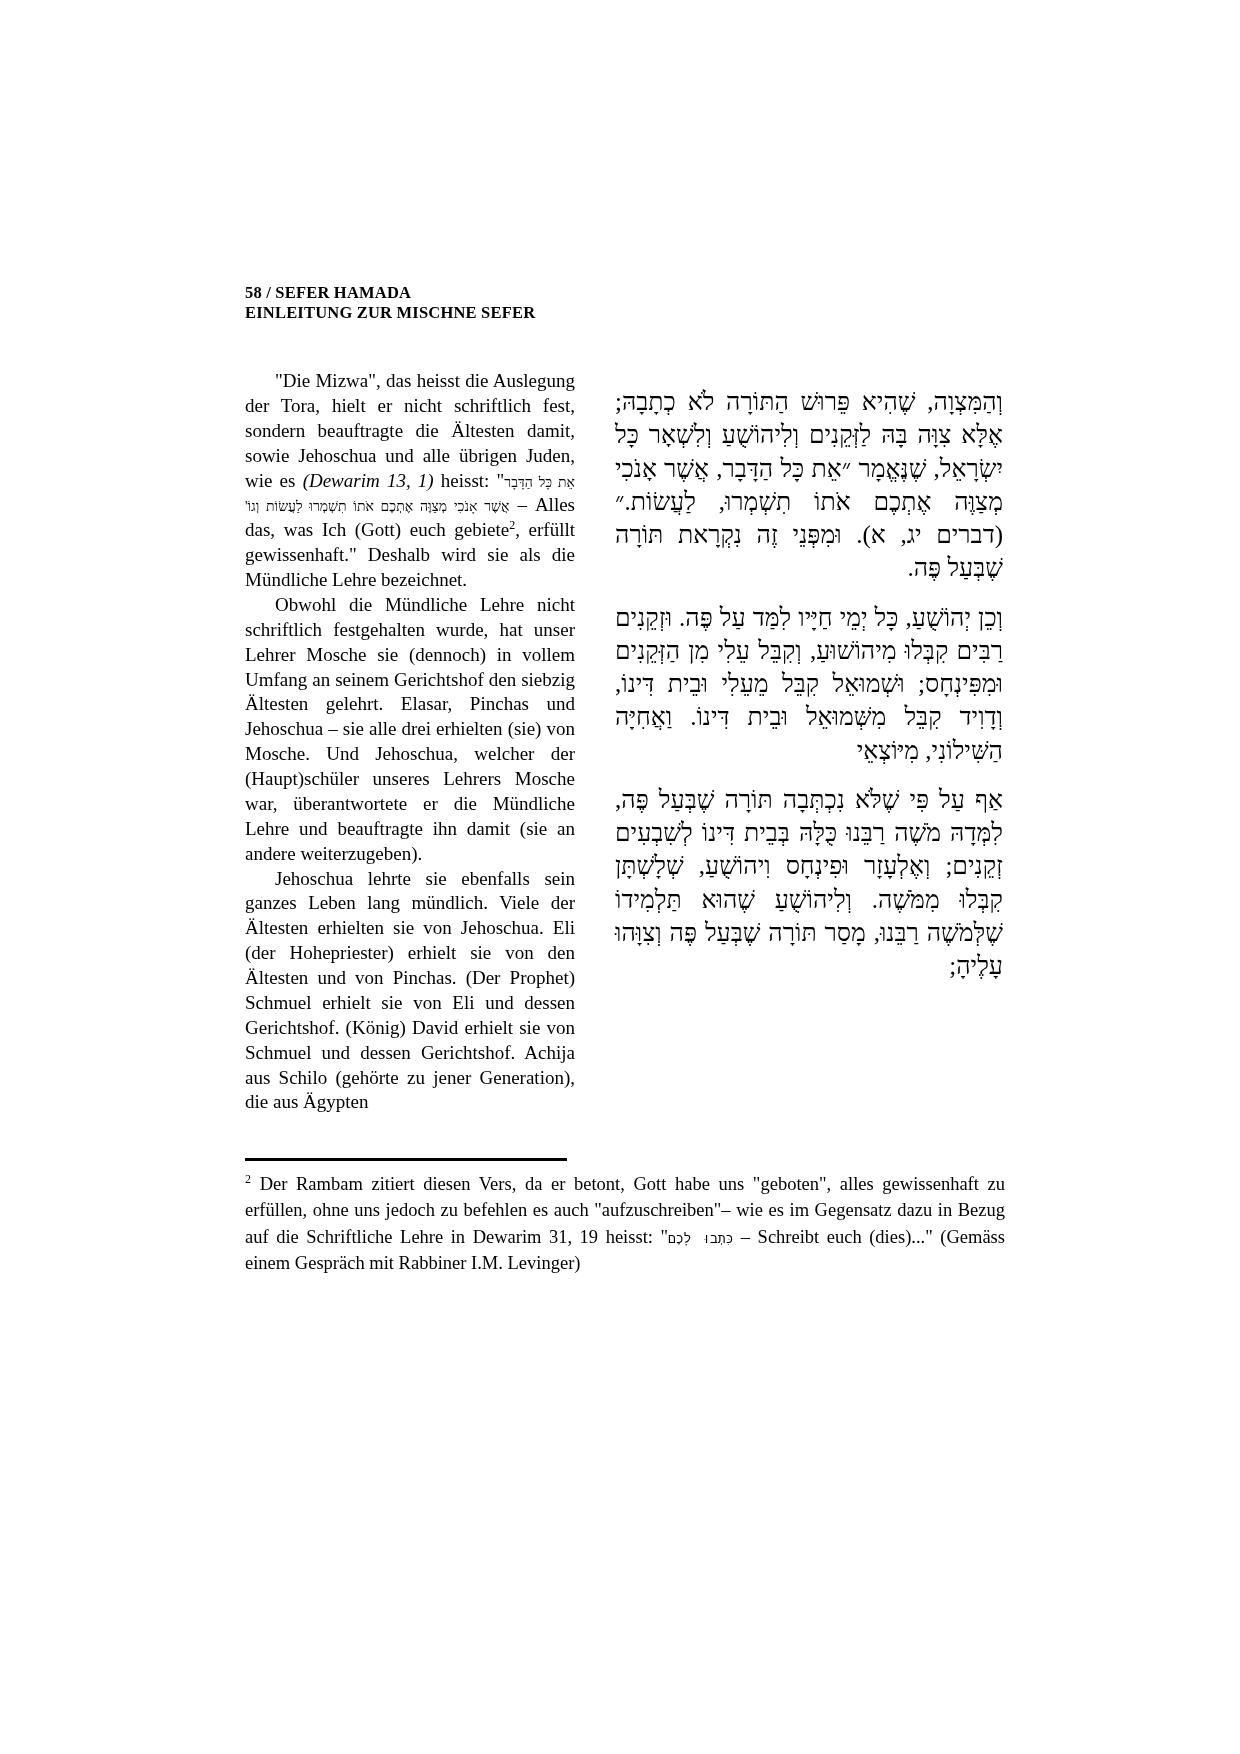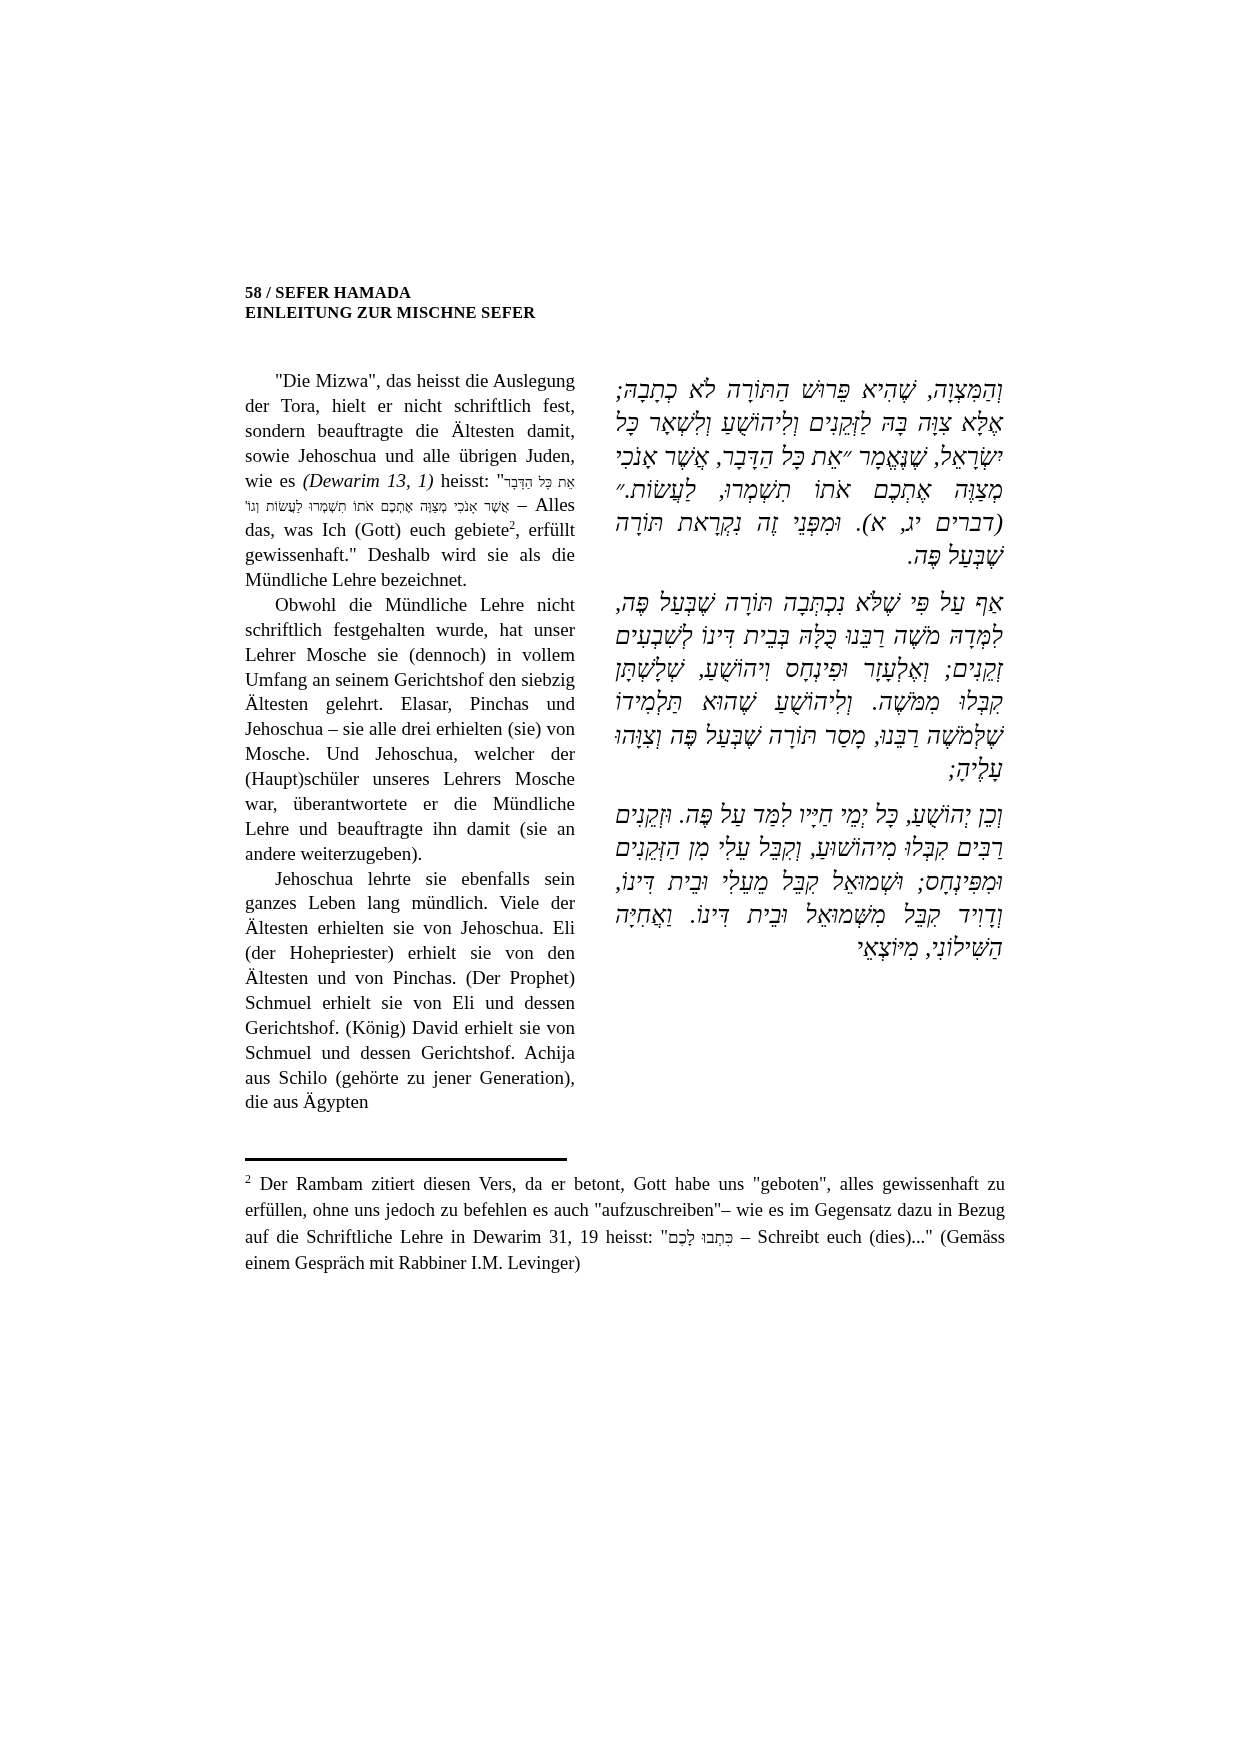--- a/index.html
+++ b/index.html
@@ -60,22 +60,21 @@
   }
   .col-hebrew {
     width: 388px;
     direction: rtl;
     font-size: 25px;
     line-height: 1.33;
     text-align: justify;
     font-family: "Liberation Serif", "DejaVu Serif", "DejaVu Sans", serif;
   }
   .col-hebrew p {
-    margin: 4px 0 13px 0;
-    font-style: italic;
+    margin: 16px 0 13px 0;
   }
   .footnote-area {
     position: absolute;
     left: 245px;
     top: 1158px;
     width: 760px;
   }
   .footnote-rule {
     width: 322px;
     height: 0;
@@ -84,22 +83,22 @@
   }
   .footnote-text {
     margin: 0;
     font-size: 18.5px;
     line-height: 1.42;
     text-align: justify;
   }
   .inline-he-fn {
     direction: rtl;
     unicode-bidi: embed;
-    font-family: Liberation Serif, serif;
-    font-size: 17px;
+    font-family: Liberation Mono, monospace;
+    font-size: 13px;
   }
 </style>
 </head>
 <body>
 
 <div class="page">
 
   <div class="running-header">
     <span>58 / SEFER HAMADA</span>
     <span>EINLEITUNG ZUR MISCHNE SEFER</span>
@@ -108,22 +107,22 @@
   <div class="columns">
 
     <div class="col-german">
       <p><span>"Die Mizwa", das heisst die Auslegung der Tora, hielt er nicht schriftlich fest, sondern beauftragte die Ältesten damit, sowie Jehoschua und alle übrigen Juden, wie es </span><em class="verse-ref">(Dewarim 13, 1)</em><span> heisst: "</span><span class="inline-he" dir="rtl">אֵת כָּל הַדָּבָר אֲשֶׁר אָנֹכִי מְצַוֶּה אֶתְכֶם אֹתוֹ תִשְׁמְרוּ לַעֲשׂוֹת וְגוֹ'</span><span> – Alles das, was Ich (Gott) euch gebiete</span><sup class="fn-mark">2</sup><span>, erfüllt gewissenhaft." Deshalb wird sie als die Mündliche Lehre bezeichnet.</span></p>
       <p>Obwohl die Mündliche Lehre nicht schriftlich festgehalten wurde, hat unser Lehrer Mosche sie (dennoch) in vollem Umfang an seinem Gerichtshof den siebzig Ältesten gelehrt. Elasar, Pinchas und Jehoschua – sie alle drei erhielten (sie) von Mosche. Und Jehoschua, welcher der (Haupt)schüler unseres Lehrers Mosche war, überantwortete er die Mündliche Lehre und beauftragte ihn damit (sie an andere weiterzugeben).</p>
       <p>Jehoschua lehrte sie ebenfalls sein ganzes Leben lang mündlich. Viele der Ältesten erhielten sie von Jehoschua. Eli (der Hohepriester) erhielt sie von den Ältesten und von Pinchas. (Der Prophet) Schmuel erhielt sie von Eli und dessen Gerichtshof. (König) David erhielt sie von Schmuel und dessen Gerichtshof. Achija aus Schilo (gehörte zu jener Generation), die aus Ägypten</p>
     </div>
 
     <div class="col-hebrew" dir="rtl">
       <p>וְהַמִּצְוָה, שֶׁהִיא פֵּרוּשׁ הַתּוֹרָה לֹא כְתָבָהּ; אֶלָּא צִוָּה בָּהּ לַזְּקֵנִים וְלִיהוֹשֻׁעַ וְלִשְׁאָר כָּל יִשְׂרָאֵל, שֶׁנֶּאֱמָר ״אֵת כָּל הַדָּבָר, אֲשֶׁר אָנֹכִי מְצַוֶּה אֶתְכֶם אֹתוֹ תִשְׁמְרוּ, לַעֲשׂוֹת.״ (דברים יג, א). וּמִפְּנֵי זֶה נִקְרָאת תּוֹרָה שֶׁבְּעַל פֶּה.</p>
+      <p>וְכֵן יְהוֹשֻׁעַ, כָּל יְמֵי חַיָּיו לִמַּד עַל פֶּה. וּזְקֵנִים רַבִּים קִבְּלוּ מִיהוֹשׁוּעַ, וְקִבֵּל עֵלִי מִן הַזְּקֵנִים וּמִפִּינְחָס; וּשְׁמוּאֵל קִבֵּל מֵעֵלִי וּבֵית דִּינוֹ, וְדָוִיד קִבֵּל מִשְּׁמוּאֵל וּבֵית דִּינוֹ. וַאֲחִיָּה הַשִּׁילוֹנִי, מִיּוֹצְאֵי</p>
       <p>אַף עַל פִּי שֶׁלֹּא נִכְתְּבָה תּוֹרָה שֶׁבְּעַל פֶּה, לִמְּדָהּ מֹשֶׁה רַבֵּנוּ כֻּלָּהּ בְּבֵית דִּינוֹ לְשִׁבְעִים זְקֵנִים; וְאֶלְעָזָר וּפִינְחָס וִיהוֹשֻׁעַ, שְׁלָשְׁתָּן קִבְּלוּ מִמֹּשֶׁה. וְלִיהוֹשֻׁעַ שֶׁהוּא תַּלְמִידוֹ שֶׁלְּמֹשֶׁה רַבֵּנוּ, מָסַר תּוֹרָה שֶׁבְּעַל פֶּה וְצִוָּהוּ עָלֶיהָ;</p>
-      <p>וְכֵן יְהוֹשֻׁעַ, כָּל יְמֵי חַיָּיו לִמַּד עַל פֶּה. וּזְקֵנִים רַבִּים קִבְּלוּ מִיהוֹשׁוּעַ, וְקִבֵּל עֵלִי מִן הַזְּקֵנִים וּמִפִּינְחָס; וּשְׁמוּאֵל קִבֵּל מֵעֵלִי וּבֵית דִּינוֹ, וְדָוִיד קִבֵּל מִשְּׁמוּאֵל וּבֵית דִּינוֹ. וַאֲחִיָּה הַשִּׁילוֹנִי, מִיּוֹצְאֵי</p>
     </div>
 
   </div>
 </div>
 
 <div class="footnote-area">
   <div class="footnote-rule"></div>
   <p class="footnote-text"><sup class="fn-mark">2</sup><span> Der Rambam zitiert diesen Vers, da er betont, Gott habe uns "geboten", alles gewissenhaft zu erfüllen, ohne uns jedoch zu befehlen es auch "aufzuschreiben"– wie es im Gegensatz dazu in Bezug auf die Schriftliche Lehre in Dewarim 31, 19 heisst: "</span><span class="inline-he-fn" dir="rtl">כִּתְבוּ לָכֶם</span><span> – Schreibt euch (dies)..." (Gemäss einem Gespräch mit Rabbiner I.M. Levinger)</span></p>
 </div>
 

